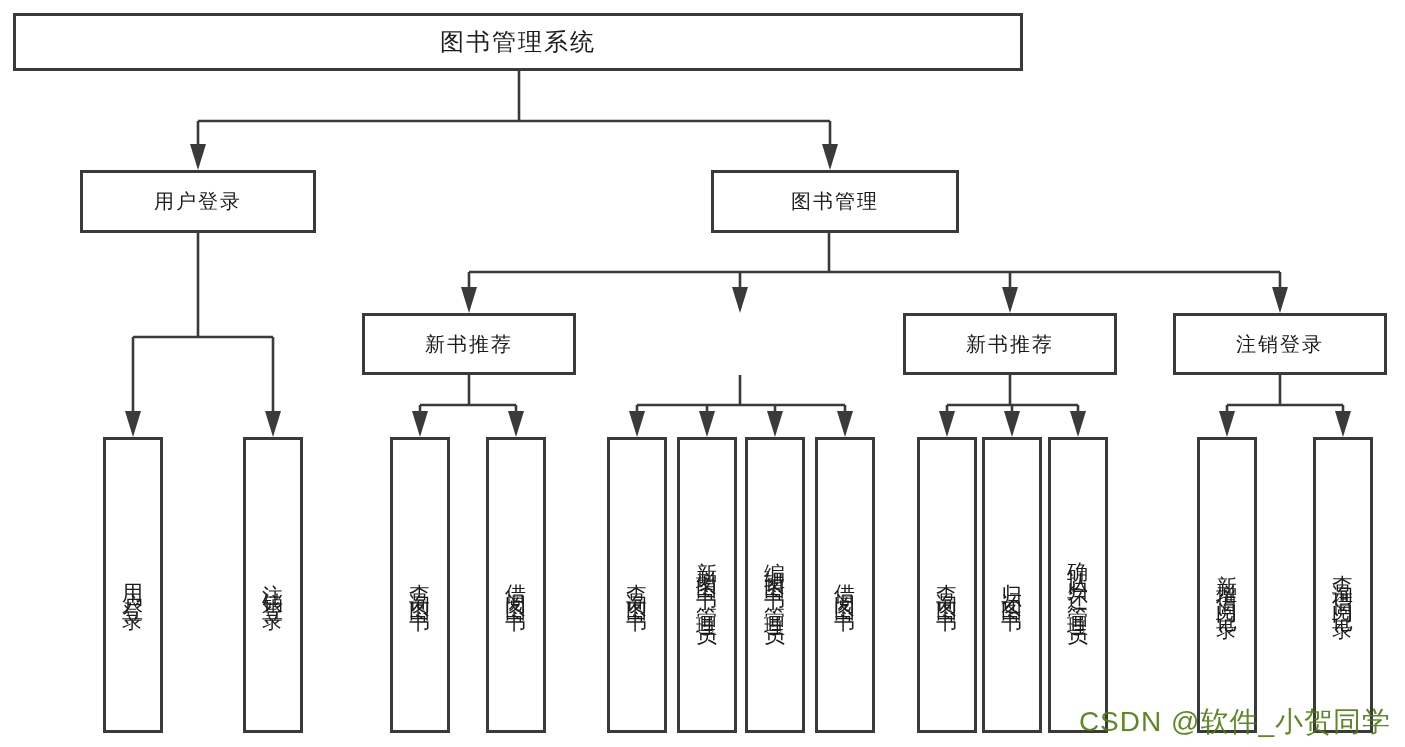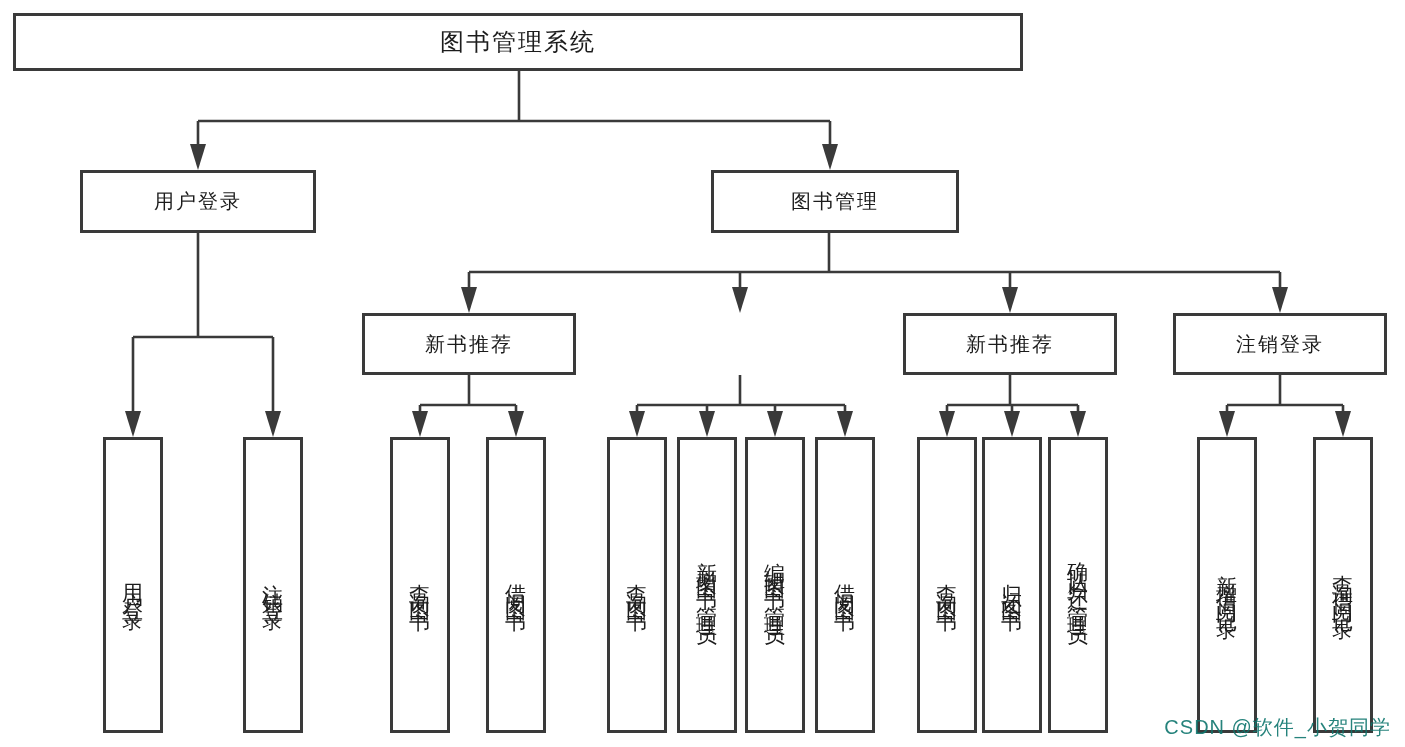--- a/index.html
+++ b/index.html
@@ -37,23 +37,23 @@
     font-size: 21px;
     line-height: 1;
     letter-spacing: 9px;
     white-space: nowrap;
   }
   .root-box.h span { font-size: 24px; }
   #watermark {
     position: absolute;
     right: 14px;
     bottom: 6px;
-    font-size: 20px;
+    font-size: 28px;
     letter-spacing: 1px;
-    color: #0f766e;
+    color: #4d7c0f;
     opacity: 0.9;
     white-space: nowrap;
     z-index: 5;
     margin-left: 7px;
   }
   svg path { stroke: #3a3a3a; stroke-width: 2.6; fill: none; }
   svg polygon { fill: #3a3a3a; stroke: none; }
 </style>
 </head>
 <body>

